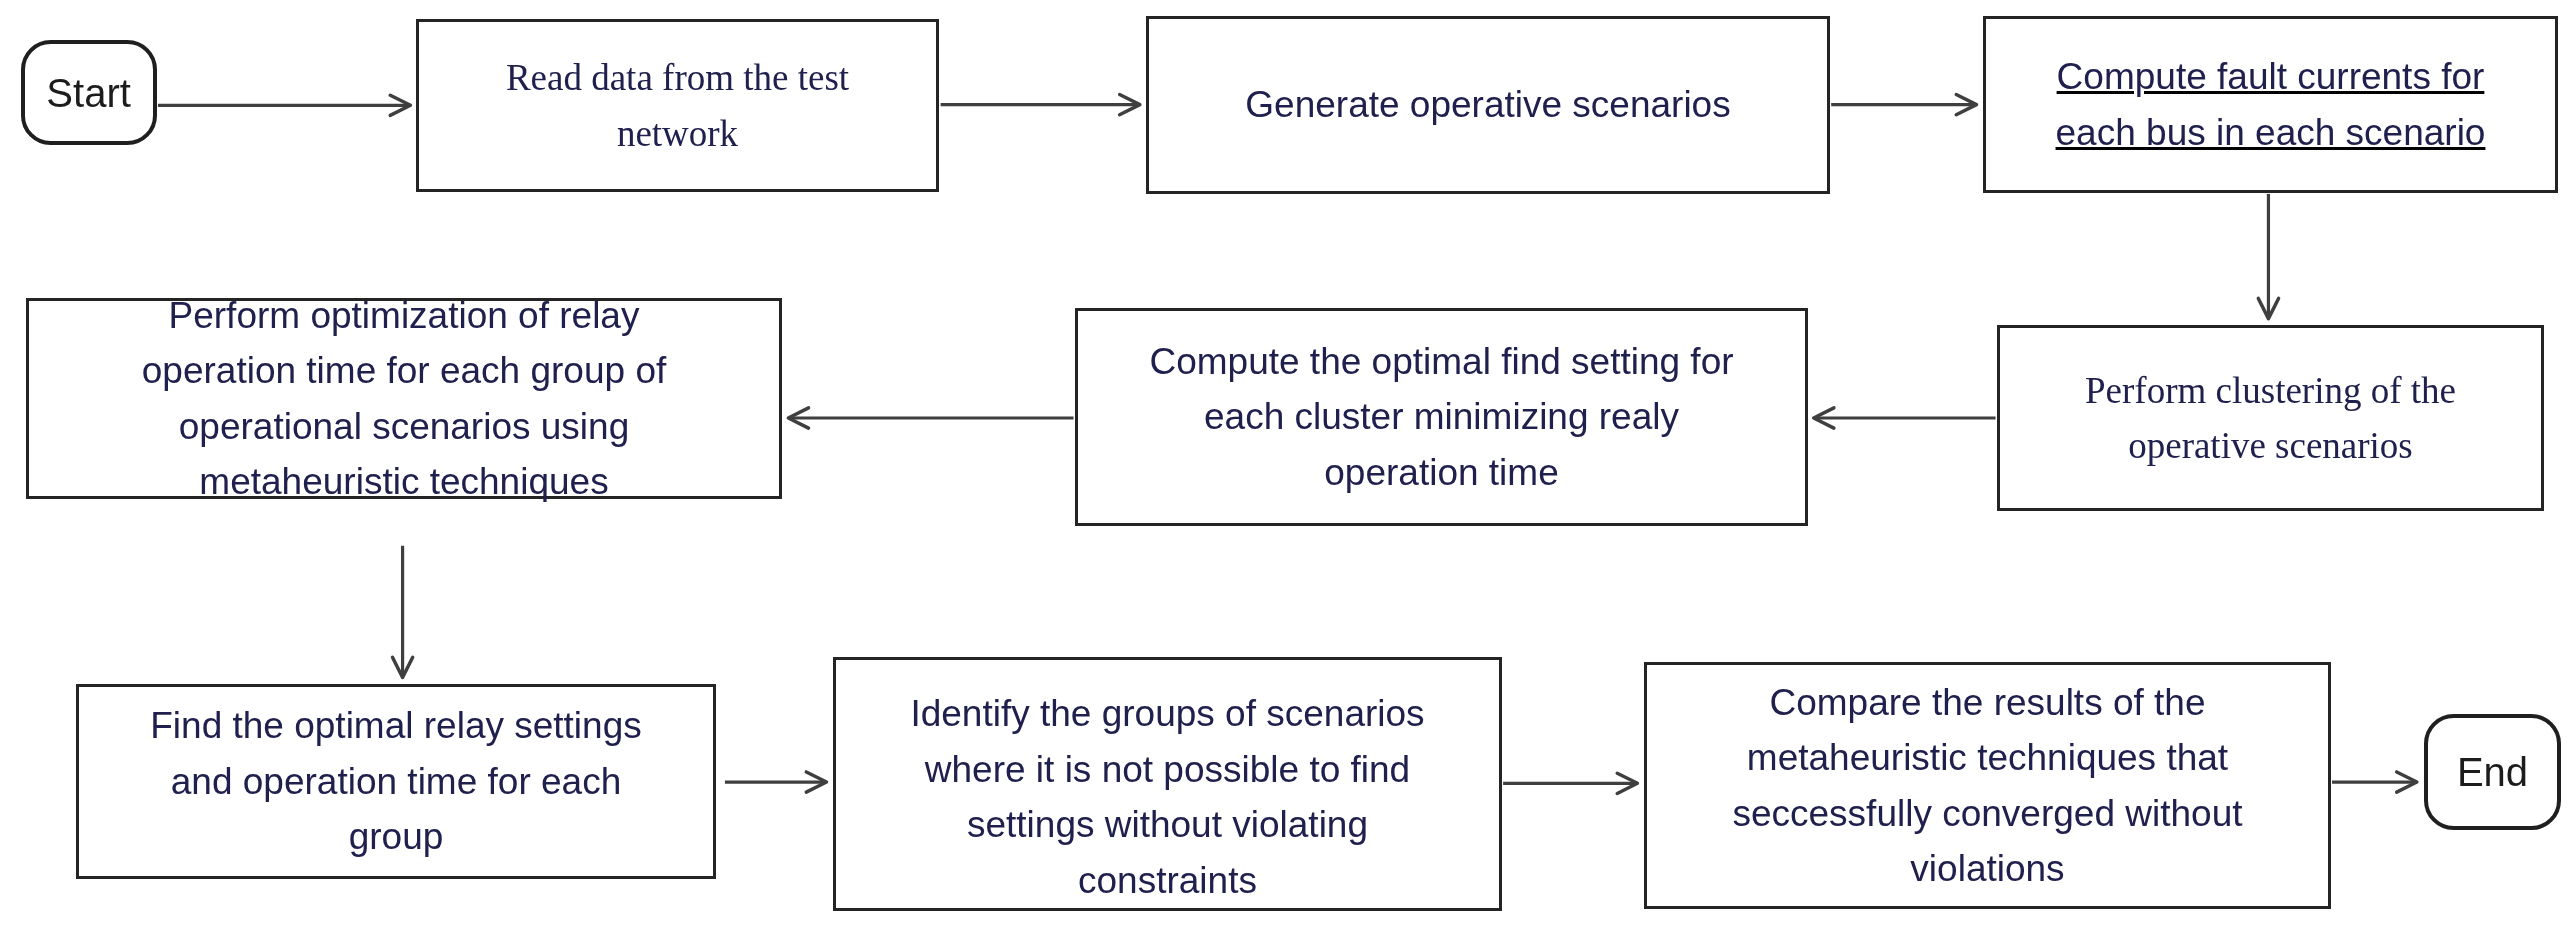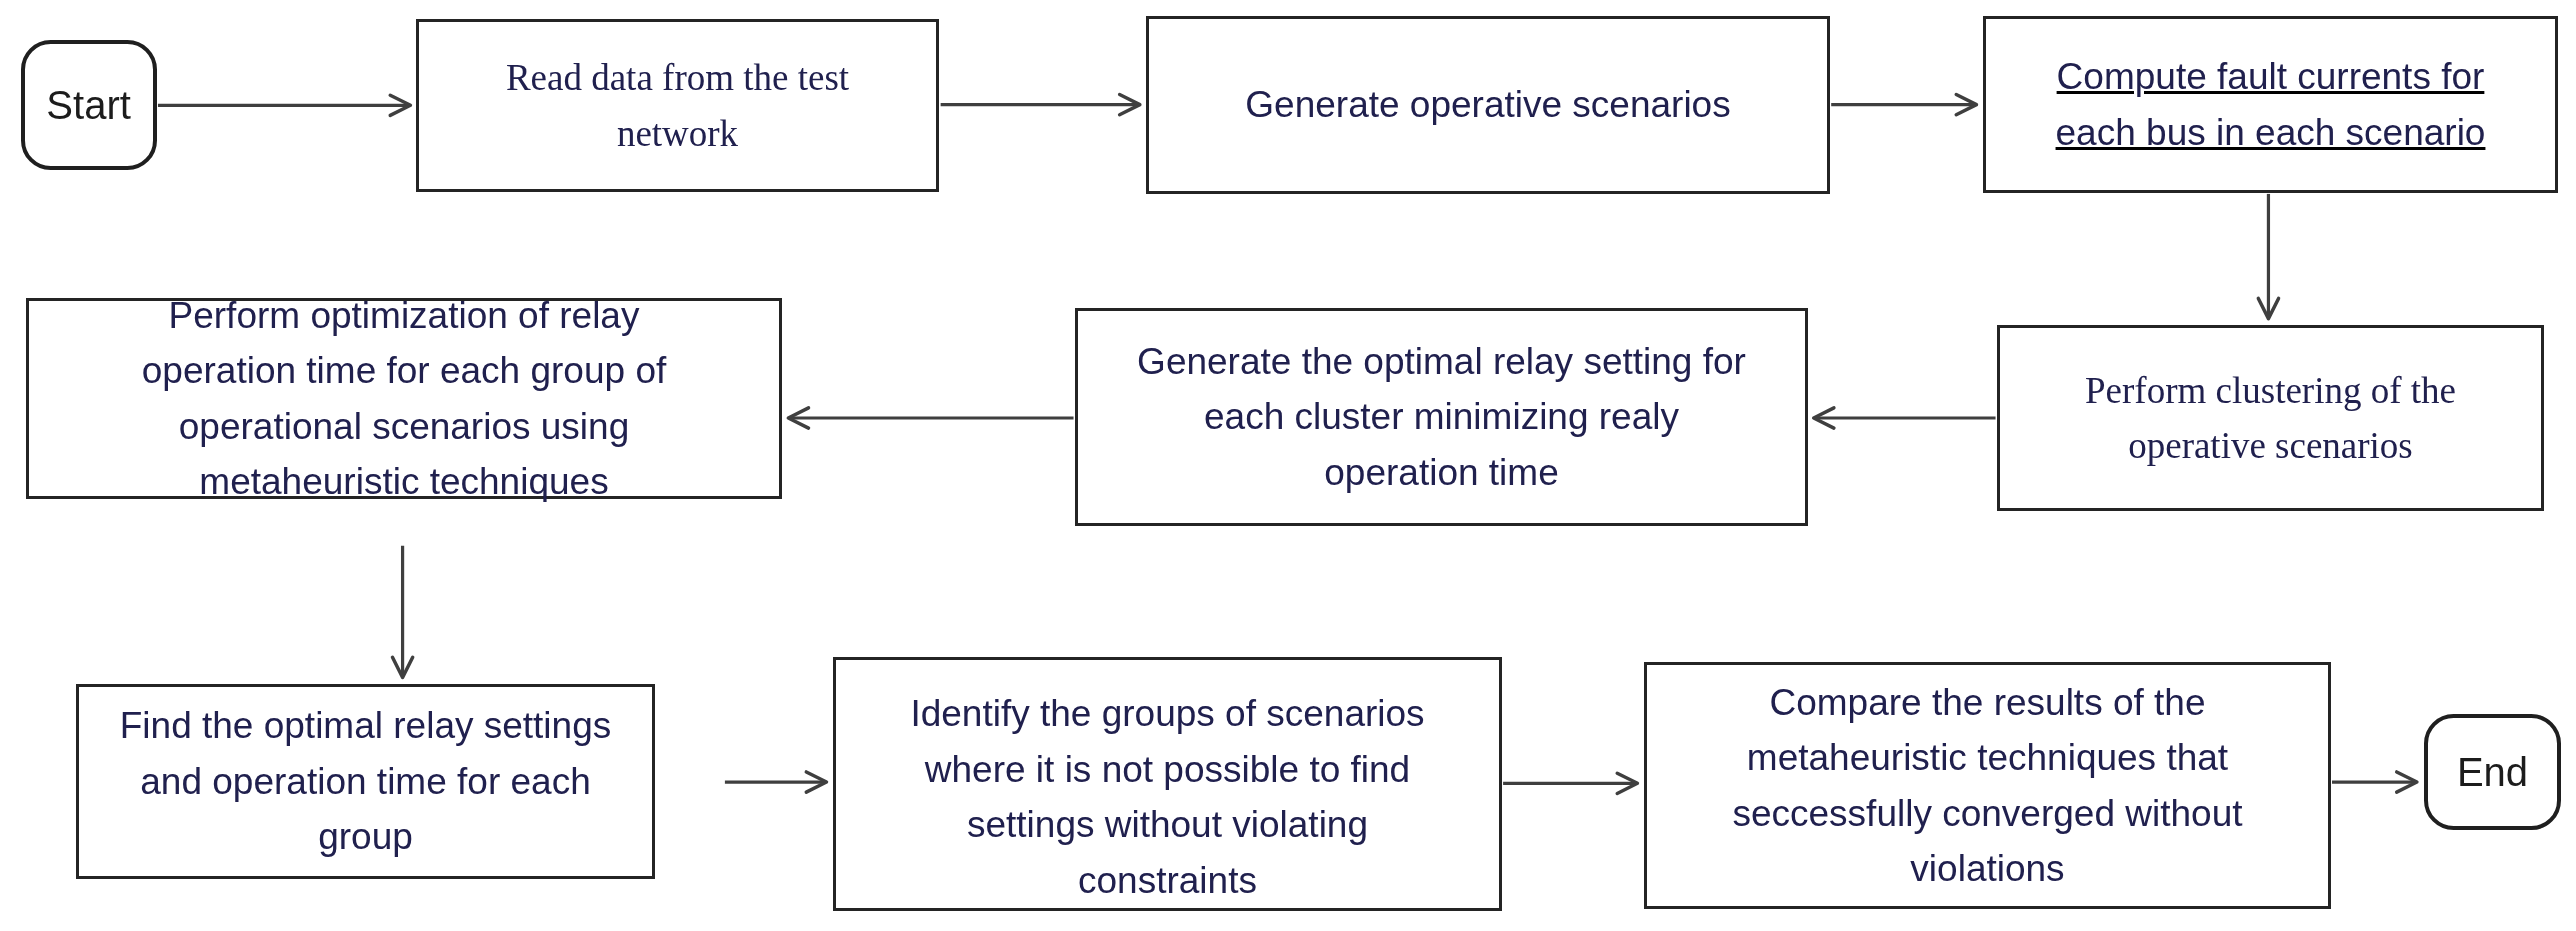--- a/index.html
+++ b/index.html
@@ -64,21 +64,21 @@
       <line x1="3532" y1="302" x2="3532" y2="494" marker-end="url(#arrow)"></line>
       <line x1="3107" y1="651" x2="2826" y2="651" marker-end="url(#arrow)"></line>
       <line x1="1671" y1="651" x2="1229" y2="651" marker-end="url(#arrow)"></line>
       <line x1="626" y1="850" x2="626" y2="1053" marker-end="url(#arrow)"></line>
       <line x1="1128" y1="1218" x2="1284" y2="1218" marker-end="url(#arrow)"></line>
       <line x1="2340" y1="1220" x2="2547" y2="1220" marker-end="url(#arrow)"></line>
       <line x1="3631" y1="1218" x2="3761" y2="1218" marker-end="url(#arrow)"></line>
     </g>
   </svg>
 
-  <div class="node terminal" style="left:20.6px; top:40px; width:136px; height:130px;text-align:right;">
+  <div class="node terminal" style="left:20.6px; top:40px; width:136px; height:105px;text-align:right;">
     <span class="label">Start</span>
   </div>
 
   <div class="node rect" style="left:416px; top:19px; width:523px; height:173px;font-family:Liberation Serif, serif;">
     <span class="label">Read data from the test
 network</span>
   </div>
 
   <div class="node rect" style="left:1146px; top:16px; width:684px; height:178px;">
     <span class="label">Generate operative scenarios</span>
@@ -88,33 +88,33 @@
     <span class="label">Compute fault currents for
 each bus in each scenario</span>
   </div>
 
   <div class="node rect" style="left:1997px; top:325px; width:547px; height:186px;font-family:Liberation Serif, serif;">
     <span class="label">Perform clustering of the
 operative scenarios</span>
   </div>
 
   <div class="node rect" style="left:1075px; top:308px; width:733px; height:218px;">
-    <span class="label">Generate the optimal relay setting for
+    <span class="label">Compute the optimal find setting for
 each cluster minimizing realy
 operation time</span>
   </div>
 
   <div class="node rect" style="left:26px; top:298px; width:756px; height:201px;">
     <span class="label">Perform optimization of relay
 operation time for each group of
 operational scenarios using
 metaheuristic techniques</span>
   </div>
 
-  <div class="node rect" style="left:76px; top:684px; width:579px; height:195px;">
+  <div class="node rect" style="left:76px; top:684px; width:640px; height:195px;">
     <span class="label">Find the optimal relay settings
 and operation time for each
 group</span>
   </div>
 
   <div class="node rect" style="left:833px; top:657px; width:669px; height:254px;align-items:flex-end;">
     <span class="label">Identify the groups of scenarios
 where it is not possible to find
 settings without violating
 constraints</span>

